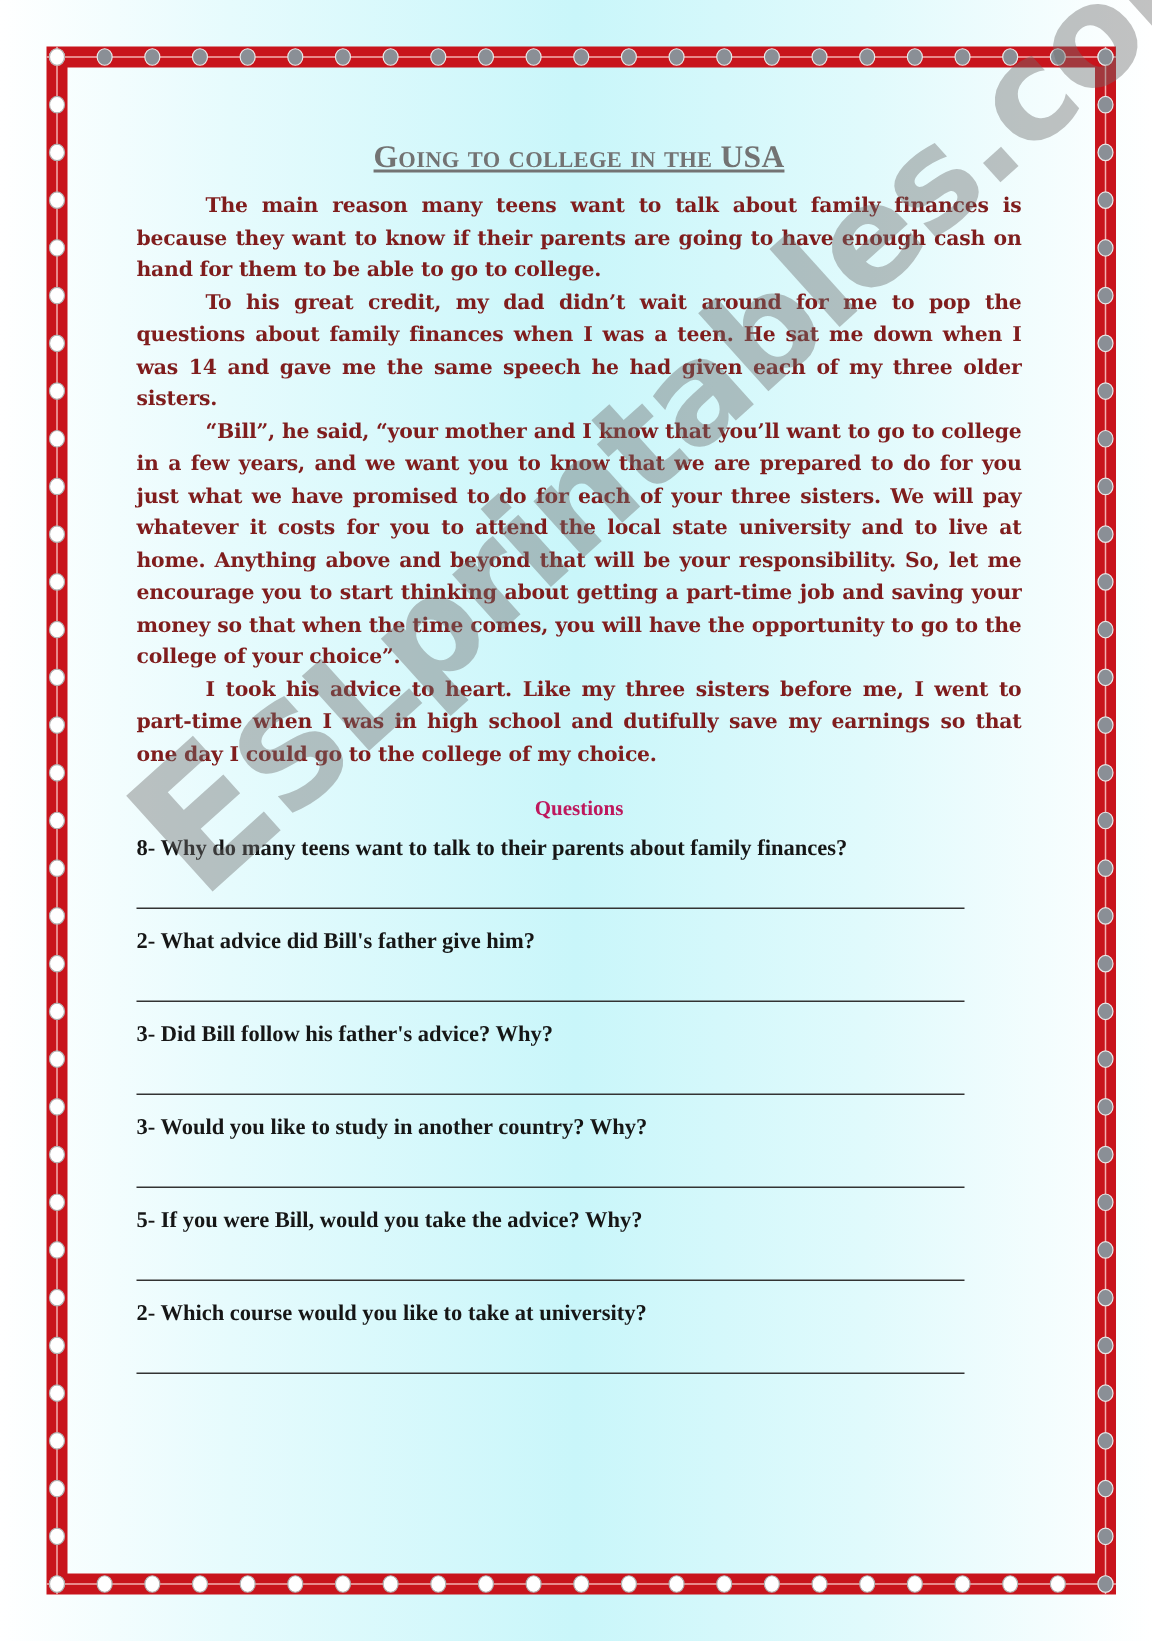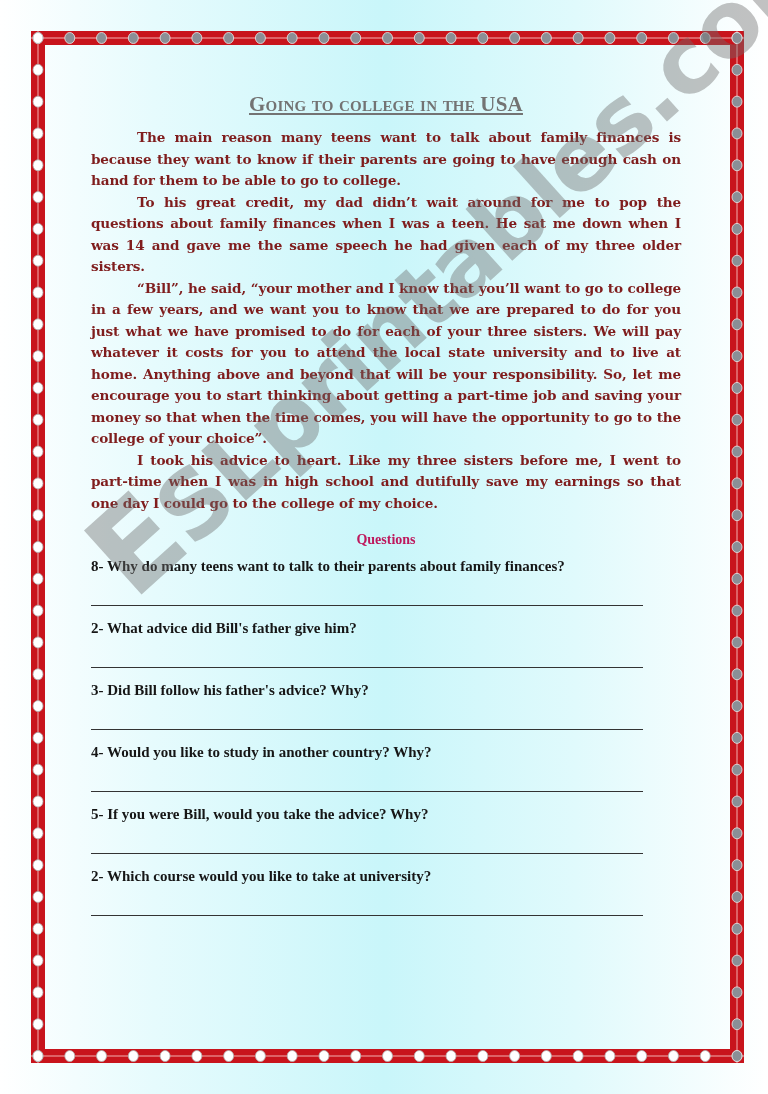--- a/index.html
+++ b/index.html
@@ -228,21 +228,21 @@
 
   <div class="question">8- Why do many teens want to talk to their parents about family finances?</div>
   <div class="answer-line"></div>
 
   <div class="question">2- What advice did Bill's father give him?</div>
   <div class="answer-line"></div>
 
   <div class="question">3- Did Bill follow his father's advice? Why?</div>
   <div class="answer-line"></div>
 
-  <div class="question">4- Would you like to study in another country? Why?</div>
+  <div class="question">3- Would you like to study in another country? Why?</div>
   <div class="answer-line"></div>
 
   <div class="question">5- If you were Bill, would you take the advice? Why?</div>
   <div class="answer-line"></div>
 
   <div class="question">2- Which course would you like to take at university?</div>
   <div class="answer-line"></div>
 </div>
 
 <div class="watermark">

